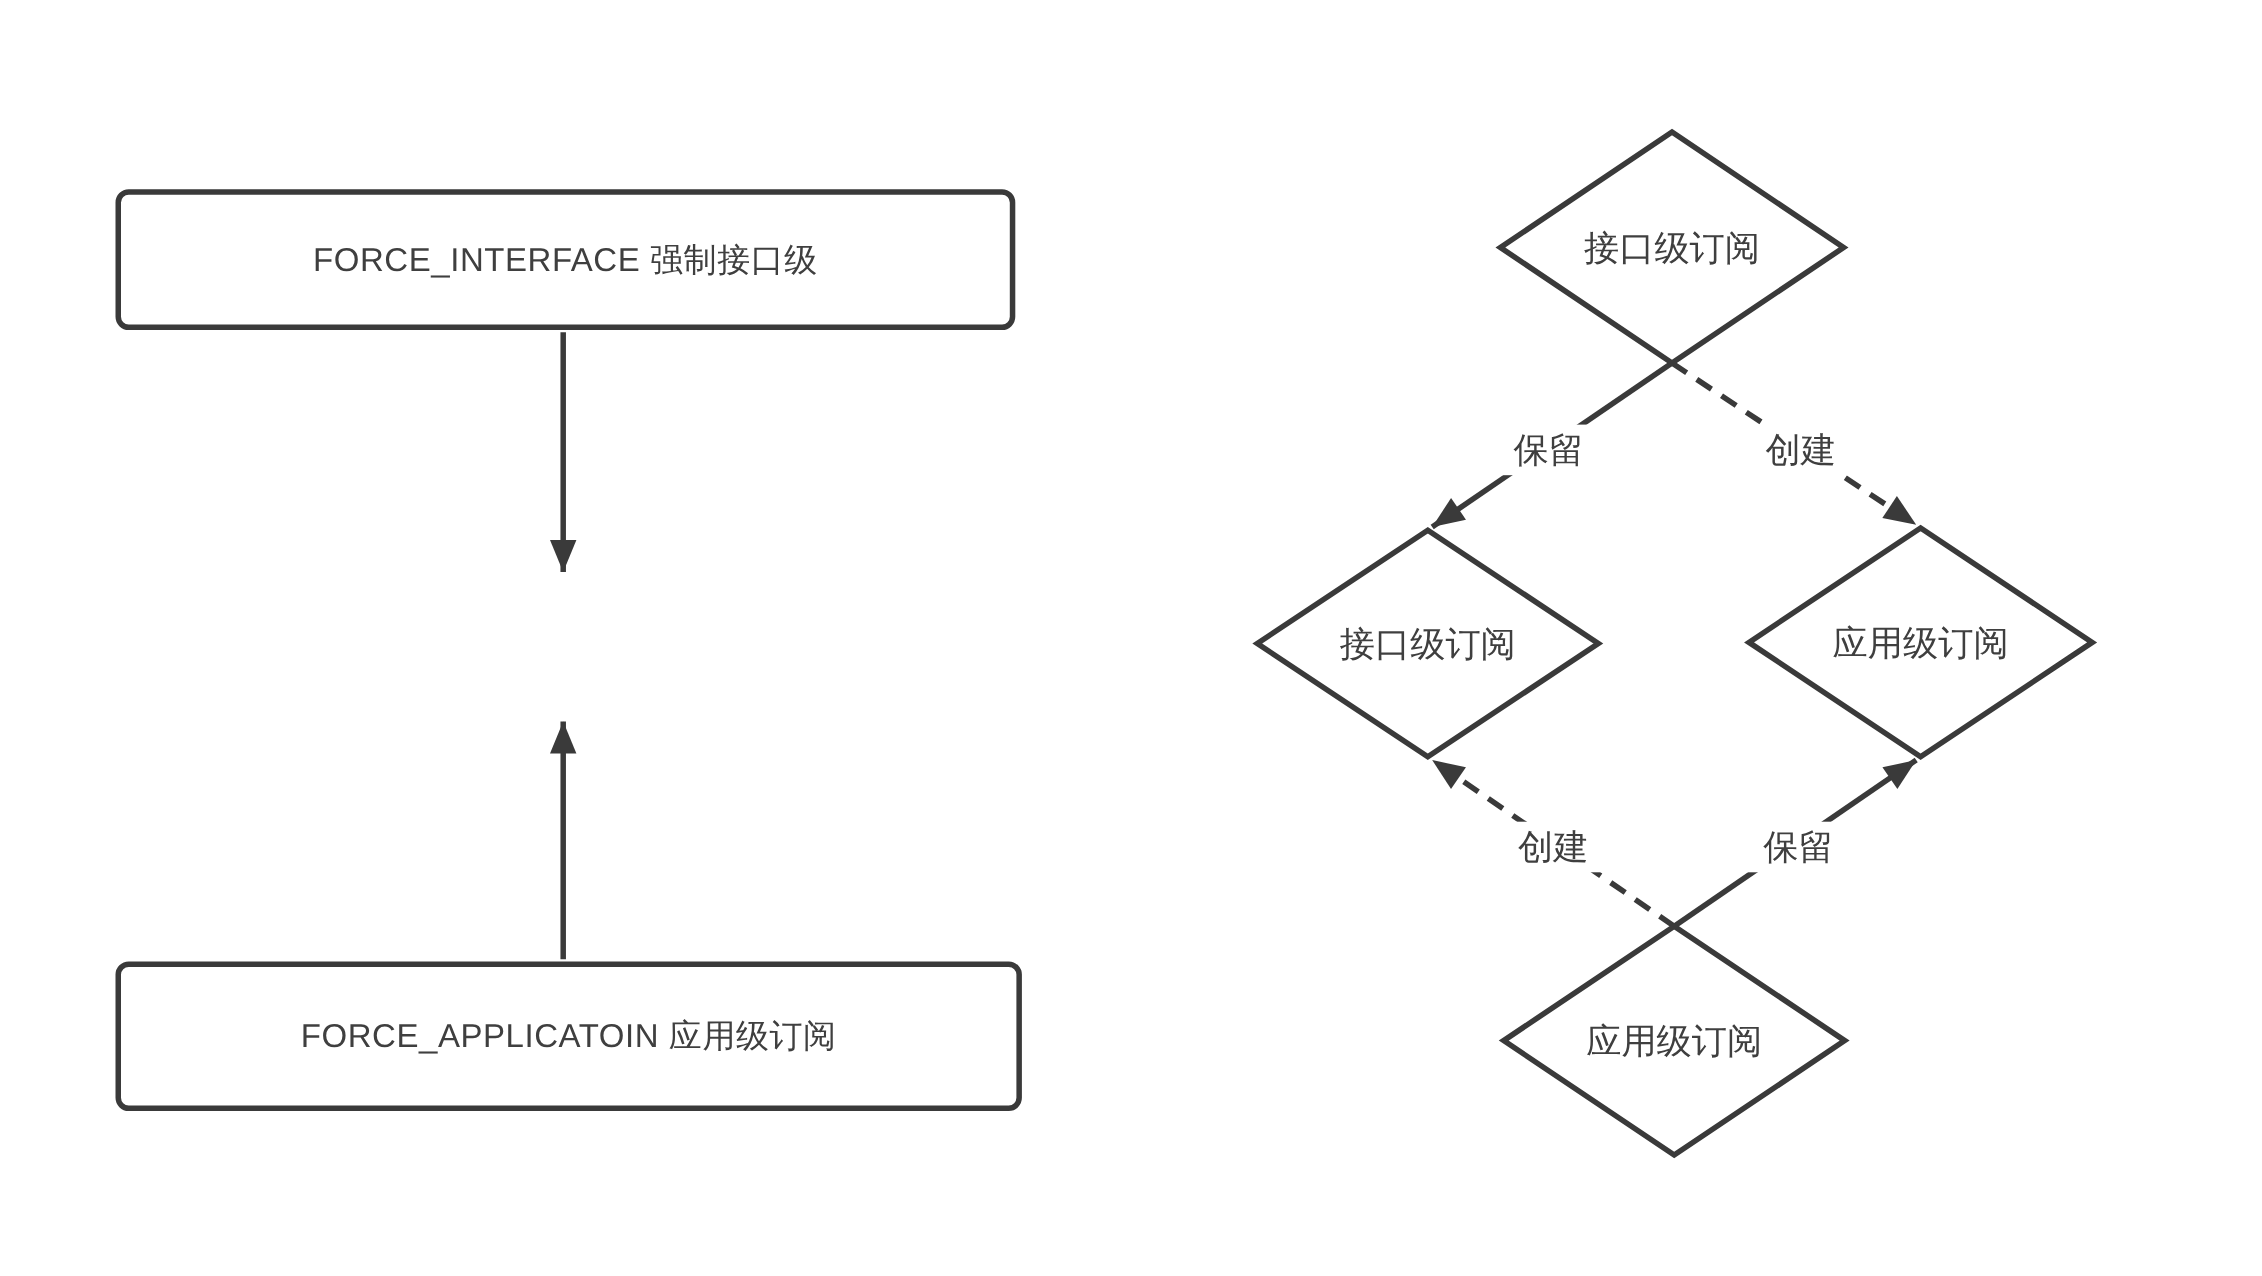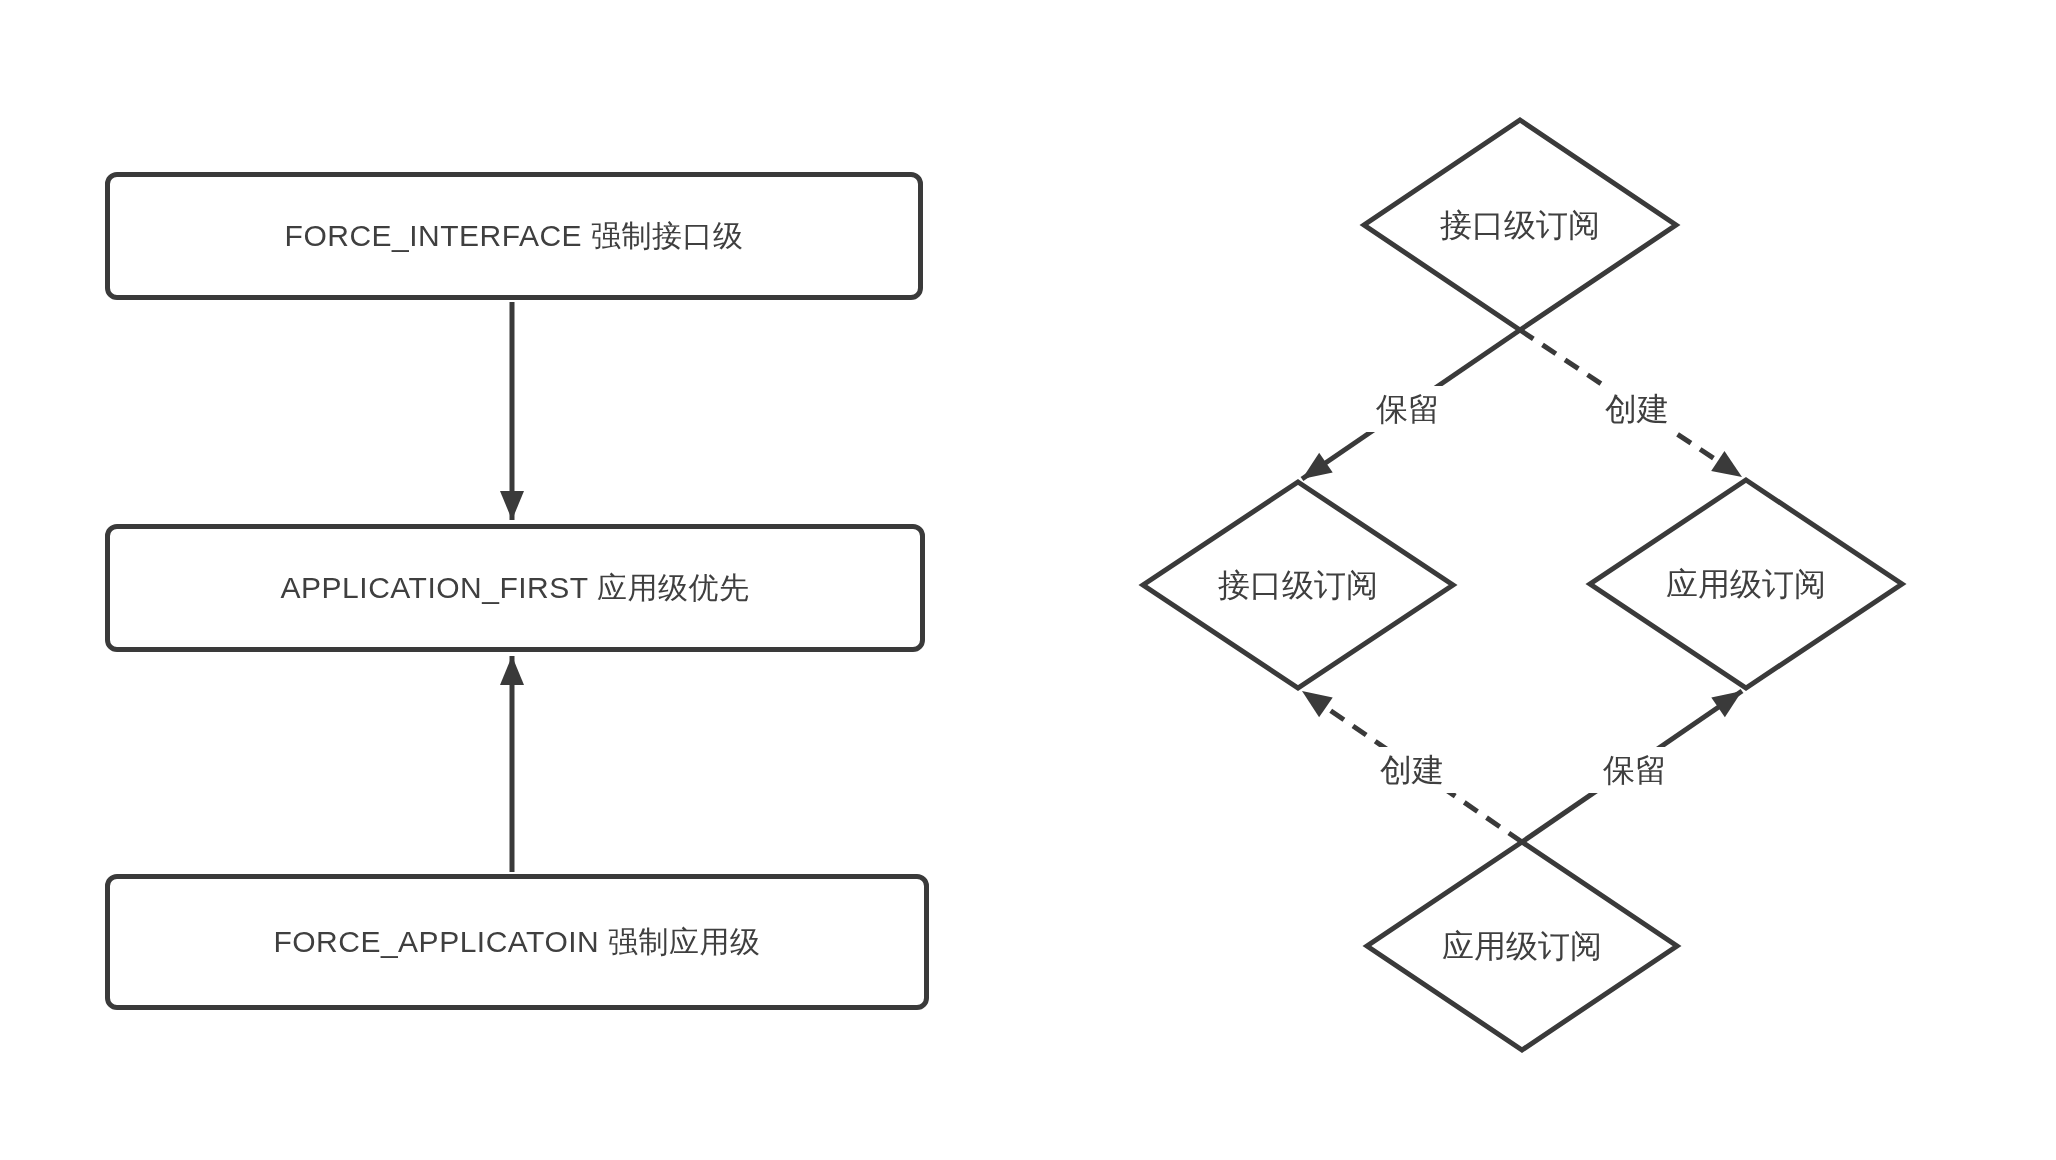--- a/index.html
+++ b/index.html
@@ -67,26 +67,23 @@
 </style>
 </head>
 <body>
 
 <div class="canvas">
 
   <div class="flow-box" id="box-force-interface">
     <span>FORCE_INTERFACE 强制接口级</span>
   </div>
 
-  <div class="flow-box" id="box-application-first">
-    <span>APPLICATION_FIRST 应用级优先</span>
-  </div>
 
   <div class="flow-box" id="box-force-application">
-    <span>FORCE_APPLICATOIN 强制应用级</span>
+    <span>FORCE_APPLICATOIN 应用级订阅</span>
   </div>
 
   <svg class="overlay" width="2056" height="1160" viewBox="0 0 2056 1160">
     <defs>
       <marker id="arrow" markerUnits="userSpaceOnUse" markerWidth="34" markerHeight="28" refX="31" refY="14" orient="auto">
         <path d="M2,2 L31,14 L2,26 Z" fill="#3a3a3a"></path>
       </marker>
     </defs>
 
     <line class="edge-line" x1="512" y1="302" x2="512" y2="520" marker-end="url(#arrow)"></line>

